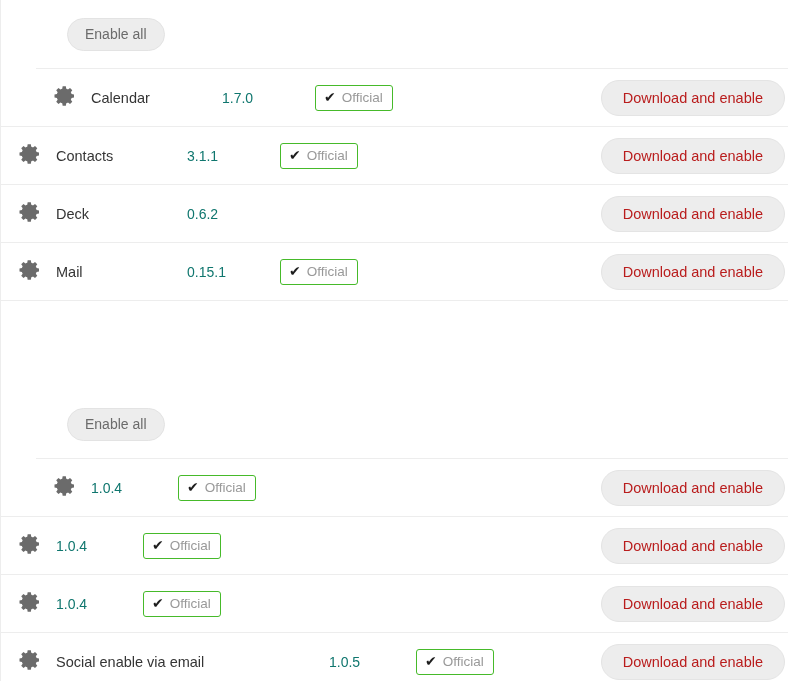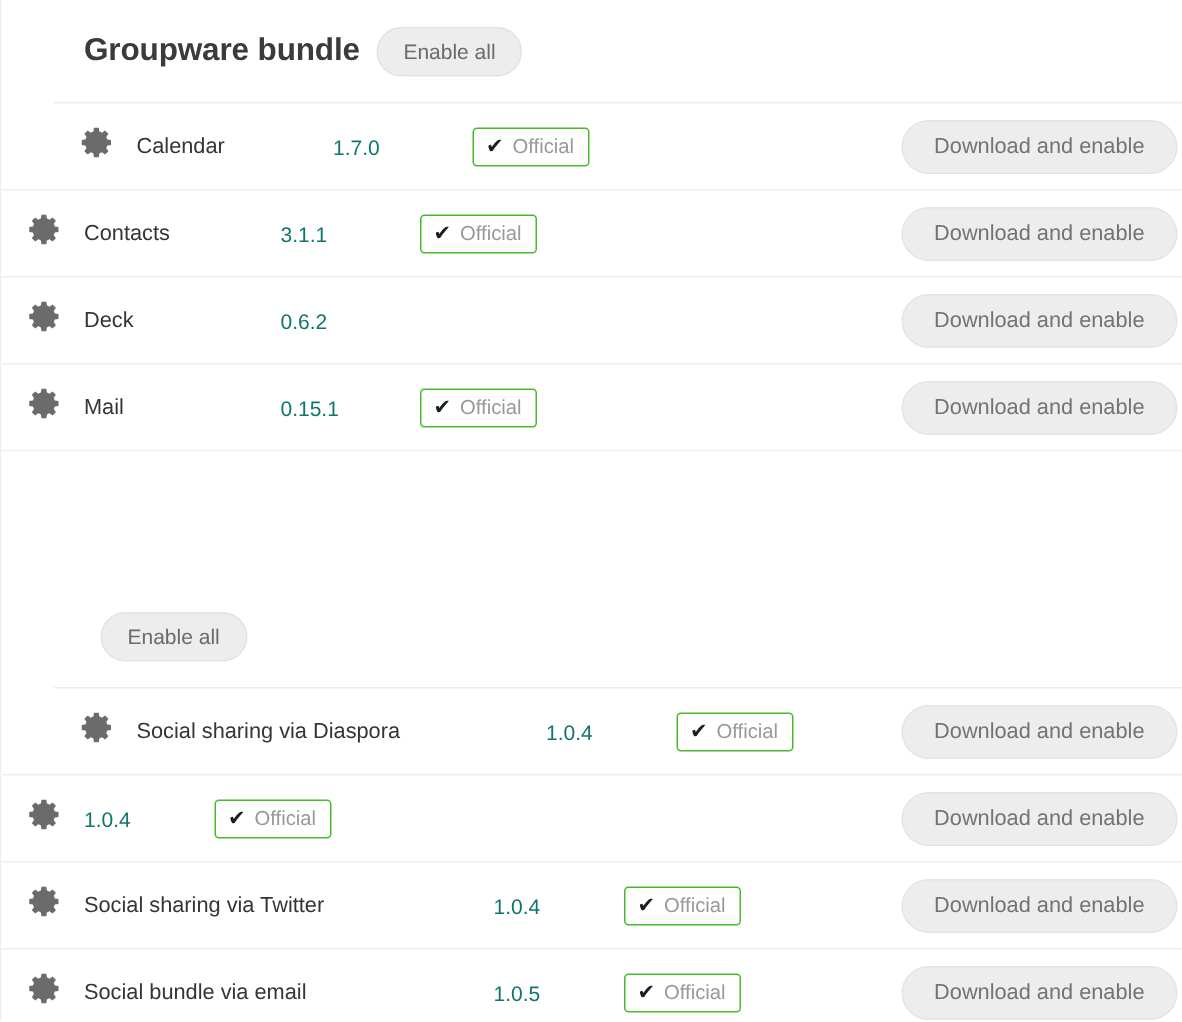--- a/index.html
+++ b/index.html
@@ -145,21 +145,21 @@
 
   
   .download-btn {
     display: inline-flex;
     align-items: center;
     justify-content: center;
     height: 36px;
     padding: 0 21px;
     font-size: 14.5px;
     font-family: "Liberation Sans", sans-serif;
-    color: #737373;
+    color: #b91c1c;
     background: #ededed;
     border: 1px solid #e4e4e4;
     border-radius: 18px;
     cursor: pointer;
     white-space: nowrap;
   }
 
   
   .bundle-gap {
     height: 89px;
@@ -167,21 +167,20 @@
   }
 </style>
 </head>
 <body>
 
 <div id="app-list">
 
   <section class="bundle sec-groupware bundle-end-rule">
 
     <div class="bundle-header">
-      <span class="bundle-title">Groupware bundle</span>
       <button class="enable-all-btn">Enable all</button>
     </div>
 
     <div class="app-row first-row">
       <div class="cell-icon">
         <span class="gear-icon">
           <svg width="24" height="24" viewBox="0 0 24 24" aria-hidden="true">
             <path fill="#6b6b6b" d="M12 8.2a3.8 3.8 0 1 0 0 7.6 3.8 3.8 0 0 0 0-7.6zm0 5.9a2.1 2.1 0 1 1 0-4.2 2.1 2.1 0 0 1 0 4.2z"></path>
             <path fill="#6b6b6b" d="M21 13.6v-3.2l-2.46-.4a6.9 6.9 0 0 0-.72-1.74l1.46-2.02-2.27-2.27-2.02 1.46a6.9 6.9 0 0 0-1.74-.72L12.85 2.2h-3.2l-.4 2.51c-.62.17-1.2.42-1.74.72L5.49 3.97 3.22 6.24l1.46 2.02c-.3.54-.55 1.12-.72 1.74l-2.46.4v3.2l2.46.4c.17.62.42 1.2.72 1.74l-1.46 2.02 2.27 2.27 2.02-1.46c.54.3 1.12.55 1.74.72l.4 2.51h3.2l.4-2.51c.62-.17 1.2-.42 1.74-.72l2.02 1.46 2.27-2.27-1.46-2.02c.3-.54.55-1.12.72-1.74l2.46-.4z"></path>
           </svg>
@@ -277,21 +276,20 @@
 
     <div class="app-row first-row">
       <div class="cell-icon">
         <span class="gear-icon">
           <svg width="24" height="24" viewBox="0 0 24 24" aria-hidden="true">
             <path fill="#6b6b6b" d="M12 8.2a3.8 3.8 0 1 0 0 7.6 3.8 3.8 0 0 0 0-7.6zm0 5.9a2.1 2.1 0 1 1 0-4.2 2.1 2.1 0 0 1 0 4.2z"></path>
             <path fill="#6b6b6b" d="M21 13.6v-3.2l-2.46-.4a6.9 6.9 0 0 0-.72-1.74l1.46-2.02-2.27-2.27-2.02 1.46a6.9 6.9 0 0 0-1.74-.72L12.85 2.2h-3.2l-.4 2.51c-.62.17-1.2.42-1.74.72L5.49 3.97 3.22 6.24l1.46 2.02c-.3.54-.55 1.12-.72 1.74l-2.46.4v3.2l2.46.4c.17.62.42 1.2.72 1.74l-1.46 2.02 2.27 2.27 2.02-1.46c.54.3 1.12.55 1.74.72l.4 2.51h3.2l.4-2.51c.62-.17 1.2-.42 1.74-.72l2.02 1.46 2.27-2.27-1.46-2.02c.3-.54.55-1.12.72-1.74l2.46-.4z"></path>
           </svg>
         </span>
       </div>
-      <div class="cell-name">Social sharing via Diaspora</div>
       <div class="cell-version">1.0.4</div>
       <div class="cell-level">
         <span class="official-badge">
           <span class="check-glyph">✔</span>
           <span>Official</span>
         </span>
       </div>
       <div class="cell-spacer"></div>
       <div class="cell-actions">
         <button class="download-btn">Download and enable</button>
@@ -322,21 +320,20 @@
 
     <div class="app-row">
       <div class="cell-icon">
         <span class="gear-icon">
           <svg width="24" height="24" viewBox="0 0 24 24" aria-hidden="true">
             <path fill="#6b6b6b" d="M12 8.2a3.8 3.8 0 1 0 0 7.6 3.8 3.8 0 0 0 0-7.6zm0 5.9a2.1 2.1 0 1 1 0-4.2 2.1 2.1 0 0 1 0 4.2z"></path>
             <path fill="#6b6b6b" d="M21 13.6v-3.2l-2.46-.4a6.9 6.9 0 0 0-.72-1.74l1.46-2.02-2.27-2.27-2.02 1.46a6.9 6.9 0 0 0-1.74-.72L12.85 2.2h-3.2l-.4 2.51c-.62.17-1.2.42-1.74.72L5.49 3.97 3.22 6.24l1.46 2.02c-.3.54-.55 1.12-.72 1.74l-2.46.4v3.2l2.46.4c.17.62.42 1.2.72 1.74l-1.46 2.02 2.27 2.27 2.02-1.46c.54.3 1.12.55 1.74.72l.4 2.51h3.2l.4-2.51c.62-.17 1.2-.42 1.74-.72l2.02 1.46 2.27-2.27-1.46-2.02c.3-.54.55-1.12.72-1.74l2.46-.4z"></path>
           </svg>
         </span>
       </div>
-      <div class="cell-name">Social sharing via Twitter</div>
       <div class="cell-version">1.0.4</div>
       <div class="cell-level">
         <span class="official-badge">
           <span class="check-glyph">✔</span>
           <span>Official</span>
         </span>
       </div>
       <div class="cell-spacer"></div>
       <div class="cell-actions">
         <button class="download-btn">Download and enable</button>
@@ -345,21 +342,21 @@
 
     <div class="app-row">
       <div class="cell-icon">
         <span class="gear-icon">
           <svg width="24" height="24" viewBox="0 0 24 24" aria-hidden="true">
             <path fill="#6b6b6b" d="M12 8.2a3.8 3.8 0 1 0 0 7.6 3.8 3.8 0 0 0 0-7.6zm0 5.9a2.1 2.1 0 1 1 0-4.2 2.1 2.1 0 0 1 0 4.2z"></path>
             <path fill="#6b6b6b" d="M21 13.6v-3.2l-2.46-.4a6.9 6.9 0 0 0-.72-1.74l1.46-2.02-2.27-2.27-2.02 1.46a6.9 6.9 0 0 0-1.74-.72L12.85 2.2h-3.2l-.4 2.51c-.62.17-1.2.42-1.74.72L5.49 3.97 3.22 6.24l1.46 2.02c-.3.54-.55 1.12-.72 1.74l-2.46.4v3.2l2.46.4c.17.62.42 1.2.72 1.74l-1.46 2.02 2.27 2.27 2.02-1.46c.54.3 1.12.55 1.74.72l.4 2.51h3.2l.4-2.51c.62-.17 1.2-.42 1.74-.72l2.02 1.46 2.27-2.27-1.46-2.02c.3-.54.55-1.12.72-1.74l2.46-.4z"></path>
           </svg>
         </span>
       </div>
-      <div class="cell-name">Social bundle via email</div>
+      <div class="cell-name">Social enable via email</div>
       <div class="cell-version">1.0.5</div>
       <div class="cell-level">
         <span class="official-badge">
           <span class="check-glyph">✔</span>
           <span>Official</span>
         </span>
       </div>
       <div class="cell-spacer"></div>
       <div class="cell-actions">
         <button class="download-btn">Download and enable</button>

